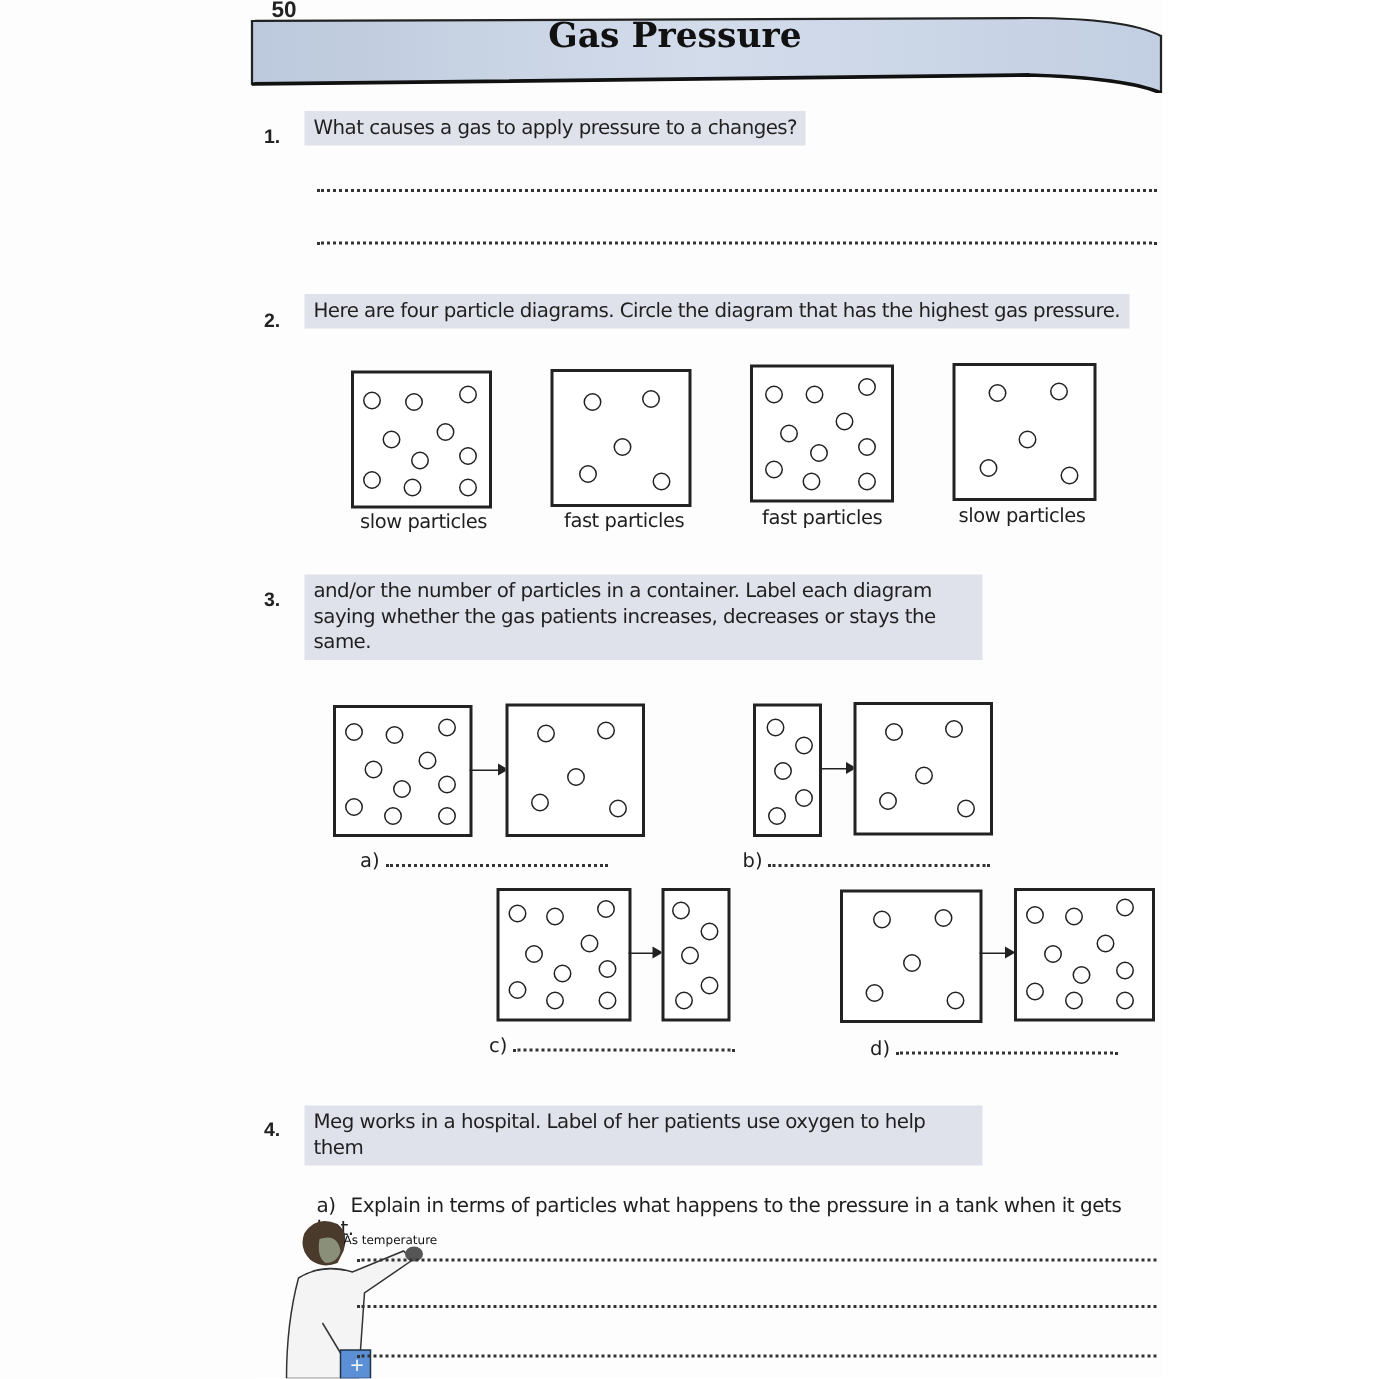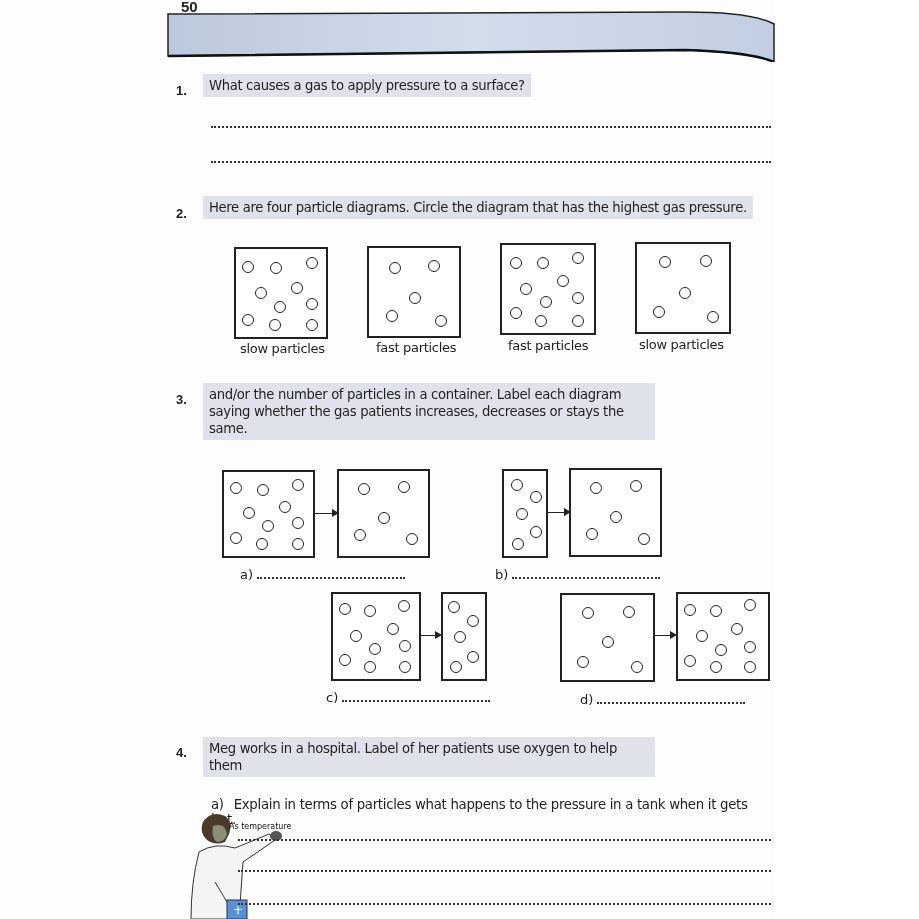--- a/index.html
+++ b/index.html
@@ -33,23 +33,24 @@
     <defs>
       <linearGradient id="bg" x1="0" y1="0" x2="1" y2="0">
         <stop offset="0" stop-color="#bcc9dc"></stop>
         <stop offset="0.5" stop-color="#d3dceb"></stop>
         <stop offset="1" stop-color="#c2cfe2"></stop>
       </linearGradient>
     </defs>
     <path d="M2 6 L520 4 Q585 4 608 16 L608 54 Q585 44 520 42 L2 48 Z" fill="url(#bg)" stroke="#222" stroke-width="1.5"></path>
     <path d="M2 48 L520 42 Q585 44 608 54" fill="none" stroke="#111" stroke-width="2.5"></path>
   </svg>
+  <div class="abs title">Gas Pressure</div>
 
   <div class="abs qnum" style="left:176px;top:83px;">1.</div>
-  <div class="abs qbox" style="left:203px;top:74px;">What causes a gas to apply pressure to a surface?</div>
+  <div class="abs qbox" style="left:203px;top:74px;">What causes a gas to apply pressure to a changes?</div>
   <div class="abs dots" style="left:211px;top:126px;width:560px;"></div>
   <div class="abs dots" style="left:211px;top:161px;width:560px;"></div>
 
   <div class="abs qnum" style="left:176px;top:206px;">2.</div>
   <div class="abs qbox" style="left:203px;top:196px;">Here are four particle diagrams.  Circle the diagram that has the highest gas pressure.</div>
 
   <div class="abs diag" style="left:234px;top:247px;width:90px;height:88px;">
     <div class="p" style="left:6px;top:12px"></div>
     <div class="p" style="left:34px;top:13px"></div>
     <div class="p" style="left:70px;top:8px"></div>

